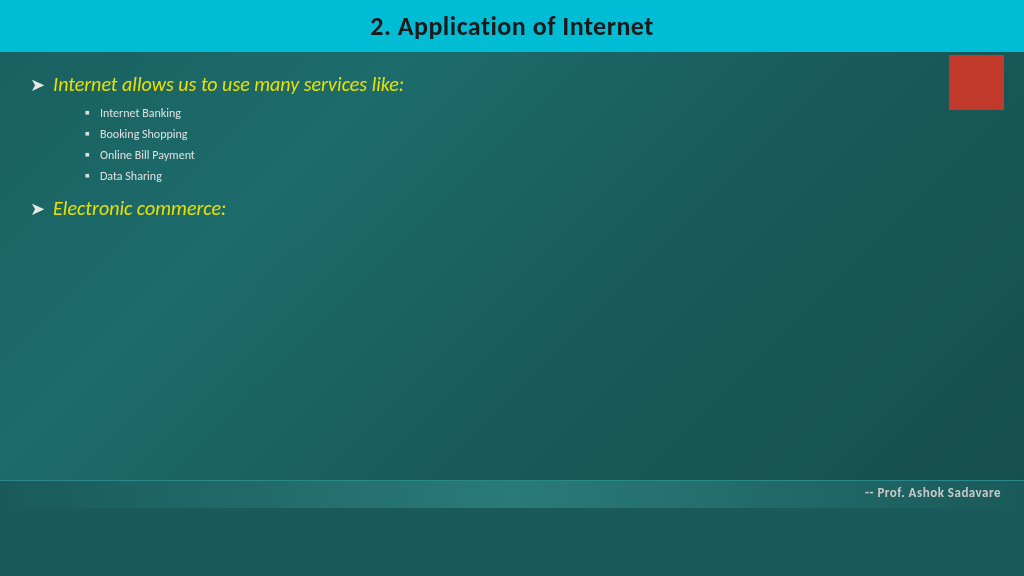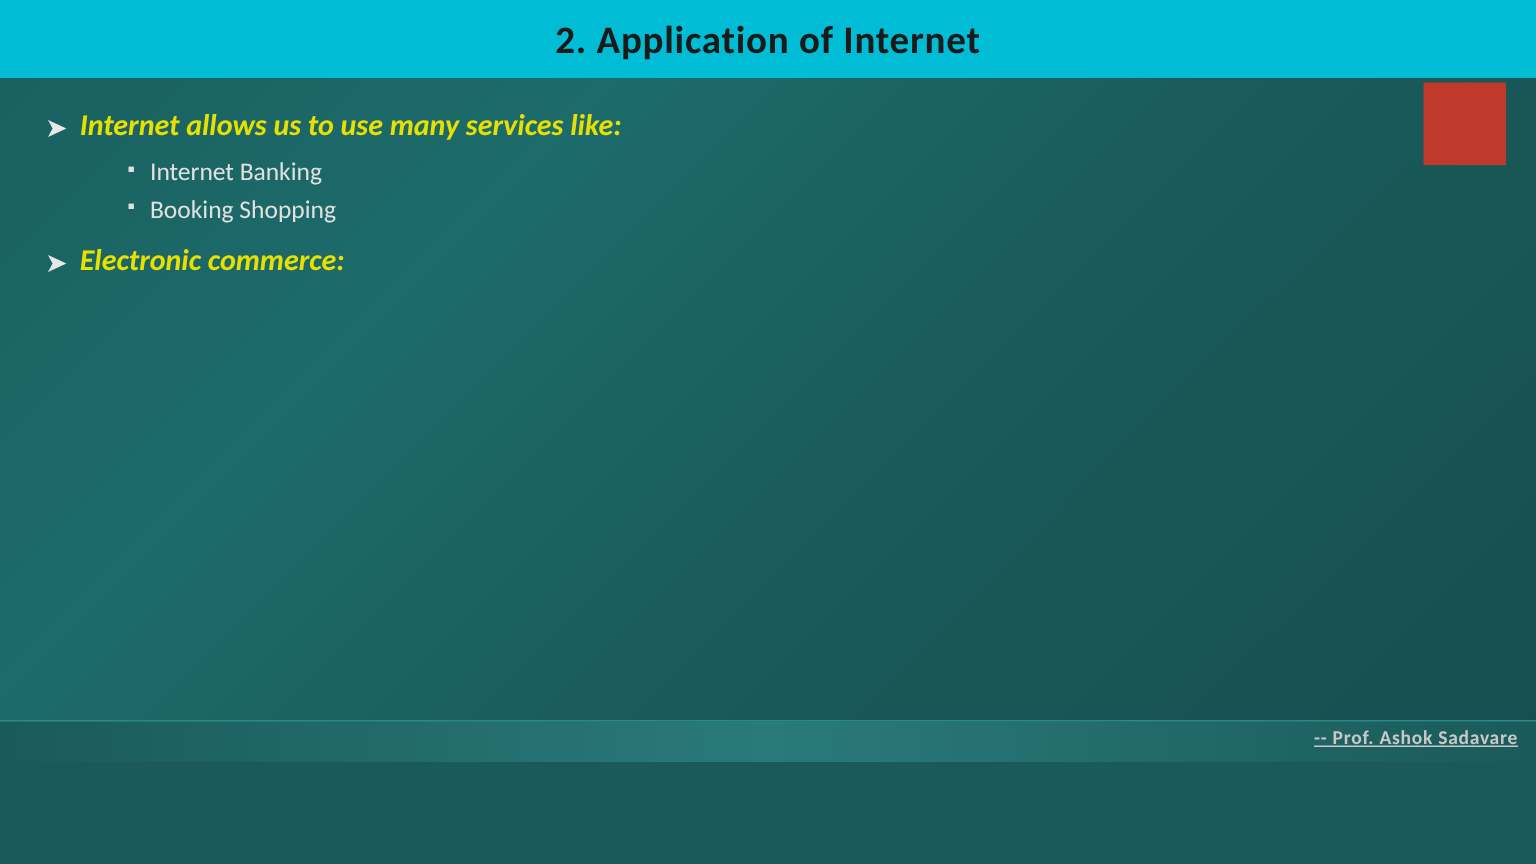--- a/index.html
+++ b/index.html
@@ -67,55 +67,55 @@
     .arrow {
       color: #e8e8e8;
       font-size: 18px;
       margin-right: 8px;
       margin-top: 2px;
       flex-shrink: 0;
     }
 
     .main-label {
       font-size: 20px;
-      font-weight: 700;
+      font-weight: 400;
       color: #e8e000;
       font-style: italic;
     }
 
     .sub-list {
       list-style: none;
       padding-left: 55px;
       margin-bottom: 10px;
     }
 
     .sub-list li {
       color: #e0e0e0;
-      font-size: 17px;
+      font-size: 12px;
       padding: 2px 0;
       display: flex;
+      align-items: center;
     }
 
     .sub-list li::before {
       content: '▪';
       color: #e0e0e0;
       margin-right: 10px;
       font-size: 14px;
       flex-shrink: 0;
     }
 
     .footer {
       position: absolute;
       bottom: 8px;
-      right: 12px;
+      right: 23px;
       color: #c8c8c8;
       font-size: 13px;
       font-weight: 600;
       letter-spacing: 0.5px;
-      text-decoration: underline;
     }
 
     .cyan-bar-bottom {
       position: absolute;
       bottom: 0;
       left: 0;
       width: 100%;
       height: 28px;
       background: linear-gradient(to right, #1a5a5a, #2a7a7a, #1a5a5a);
       border-top: 1px solid #2a8a8a;
@@ -138,20 +138,26 @@
       <span class="main-label">Internet allows us to use many services like:</span>
     </div>
 
     <ul class="sub-list">
       <li>
           <span>Internet Banking</span>
         </li>
       <li>
           <span>Booking Shopping</span>
         </li>
+      <li>
+          <span>Online Bill Payment</span>
+        </li>
+      <li>
+          <span>Data Sharing</span>
+        </li>
     </ul>
 
     <div class="main-point">
       <span class="arrow">➤</span>
       <span class="main-label">Electronic commerce:</span>
     </div>
 
 
   </div>
 

